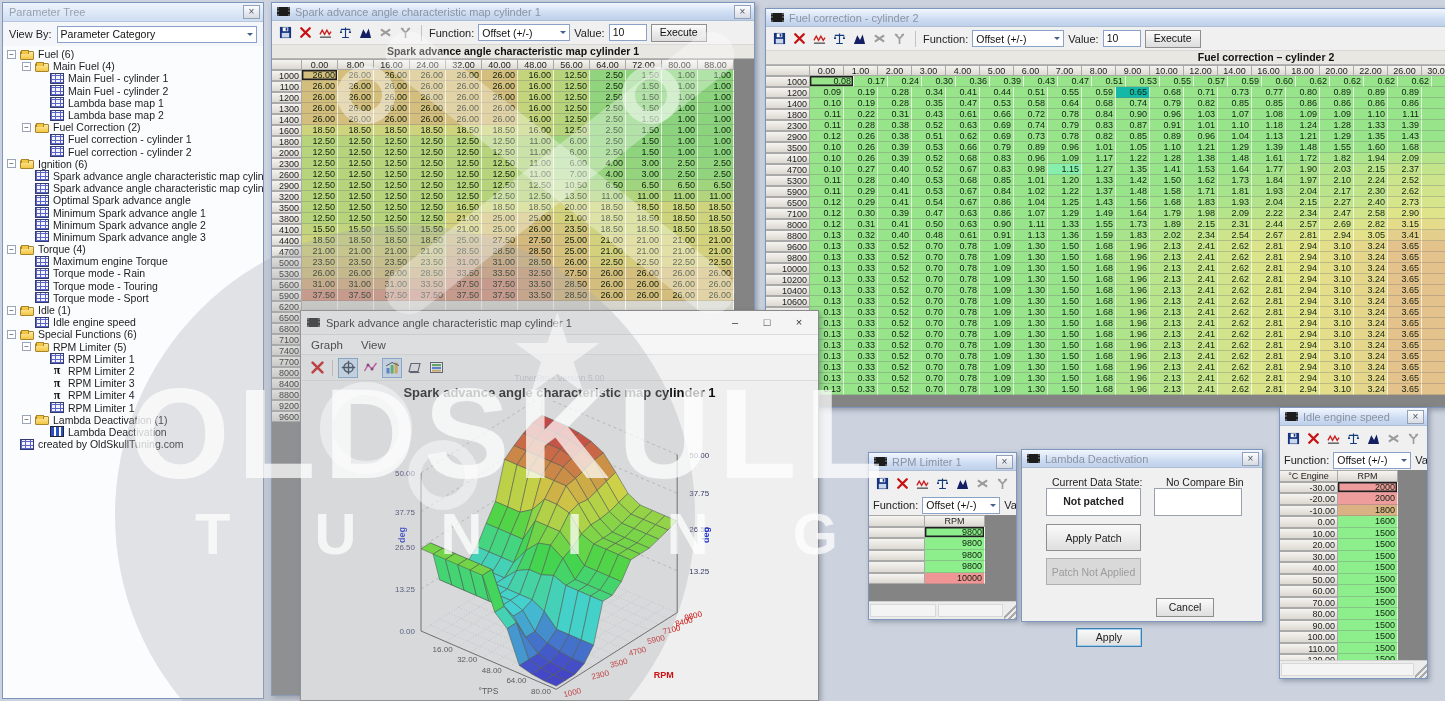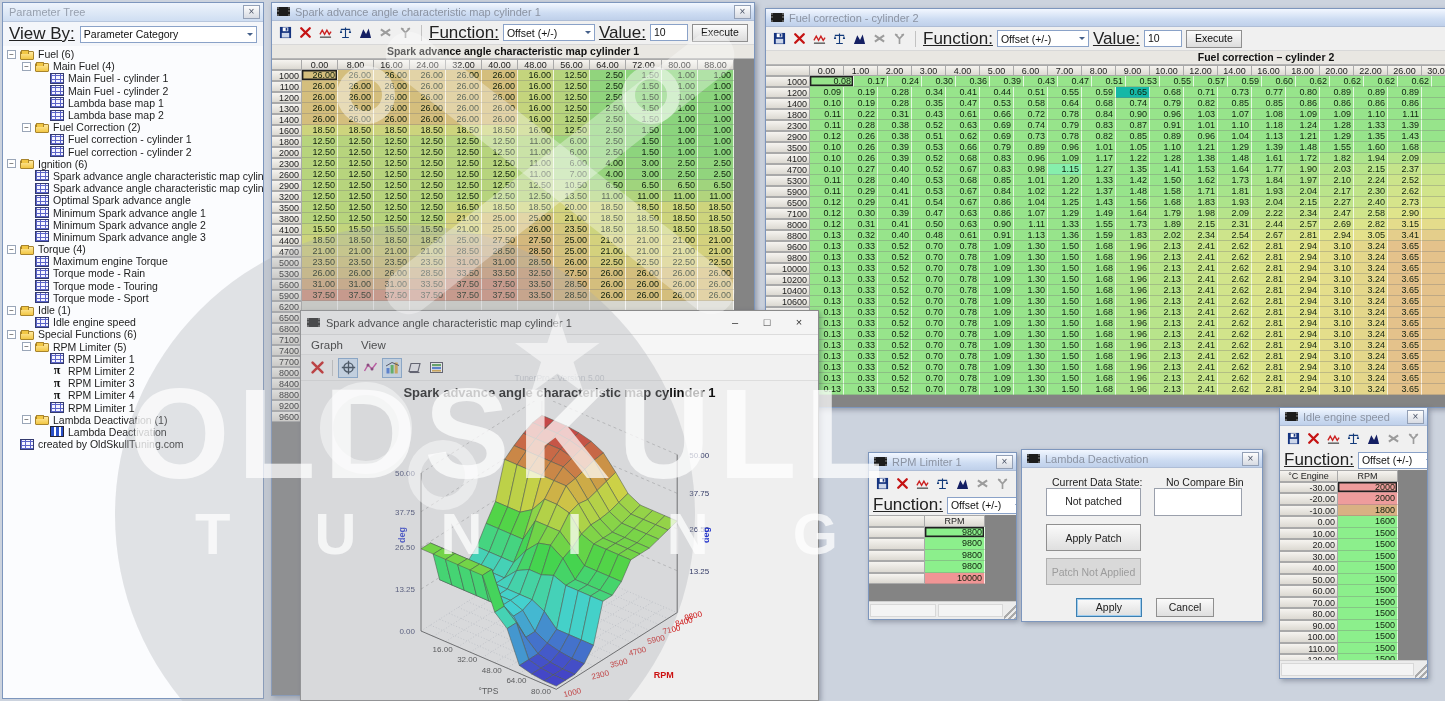--- a/index.html
+++ b/index.html
@@ -11,21 +11,21 @@
   .mdi-titlebar { height:18px; flex:0 0 18px; background:linear-gradient(#f2f7ff,#cddcf2 60%,#bfd0ea); display:flex; align-items:center; gap:5px; padding:0 3px 0 5px; border-bottom:1px solid #aebdd6; }
   .mdi-title { font-size:11px; color:#8b93a2; white-space:nowrap; overflow:hidden; flex:1; }
   .mdi-close { width:17px; height:14px; background:linear-gradient(#fdfdfd,#d7dbe3); border:1px solid #93a0b6; font-size:10px; line-height:12px; text-align:center; color:#4a5366; cursor:default; }
   .chip { width:13px; height:9px; background:#1c1c1c; border-left:2px dotted #555; border-right:2px dotted #555; flex:0 0 13px; }
   .toolbar { height:24px; flex:0 0 24px; display:flex; align-items:center; gap:4px; padding:0 4px; background:#f0f0f0; border-bottom:1px solid #d8d8d8; white-space:nowrap; overflow:hidden; }
   .toolbar2 { height:20px; flex:0 0 20px; display:flex; align-items:center; gap:4px; padding:0 4px; background:#f0f0f0; white-space:nowrap; overflow:hidden; }
   .ticons { display:inline-flex; align-items:center; gap:2px; }
   .tbtn { width:18px; height:17px; display:inline-flex; align-items:center; justify-content:center; }
   .tbtn svg { width:13px; height:13px; }
   .tsep { width:1px; height:16px; background:#c2c2c2; margin:0 3px; display:inline-block; }
-  .tlabel { font-size:17px; color:#222;text-decoration:underline; }
+  .tlabel { font-size:11px; color:#222; }
   .select { min-width:92px; height:17px; background:#fff; border:1px solid #8aa2c8; display:inline-flex; align-items:center; justify-content:space-between; padding:0 3px; font-size:10.5px; color:#111; }
   .selarrow { width:0; height:0; border:3.5px solid transparent; border-top-color:#45608a; margin-top:3px; }
   .tinput { width:38px; height:17px; background:#fff; border:1px solid #8aa2c8; font-size:10.5px; padding:1px 3px; color:#111; }
   .tbutton { height:18px; background:linear-gradient(#fbfbfb,#dcdcdc); border:1px solid #8f8f8f; font-size:10.5px; padding:1px 8px; color:#111; }
 
   
   .map-title { flex:0 0 13px; font-size:10.5px; font-weight:bold; text-align:center; color:#111; background:#e9e7e2; border-bottom:1px solid #b5b5b5; line-height:13px; }
   .gridwrap { flex:1 1 auto; background:#848484; overflow:hidden; position:relative; }
   .grid { position:absolute; left:0; top:0; }
   .trow { display:flex; }
@@ -64,21 +64,21 @@
   .ptbtn svg { width:15px; height:15px; }
   .plot-body { position:relative; flex:1; }
   .plot-watermark { position:absolute; top:-8px; left:0; right:0; text-align:center; font-size:8.5px; color:#c2c5cb; }
   .plot-chart-title { position:absolute; top:4px; left:0; right:0; text-align:center; font-size:13px; font-weight:bold; color:#101010; }
 
   
   .dlg-label { position:absolute; font-size:10.5px; color:#222; }
   .dlg-box { position:absolute; background:#fff; border:1px solid #9aa0ac; font-size:10.5px; text-align:center; padding-top:6px; color:#222; }
   .dlg-btn { position:absolute; background:linear-gradient(#fafafa,#dfdfdf); border:1px solid #8f8f8f; font-size:10.5px; text-align:center; color:#222; }
   .dlg-btn.disabled { color:#9c9c9c; background:#d9d9d9; border-color:#b0b0b0; }
-  .dlg-btn.default { border:1px solid #3c7fb1; box-shadow:0 0 0 1px #9ecdf0 inset; }
+  .dlg-btn.default { border:1px solid #3c7fb1; box-shadow:0 0 0 1px #9ecdf0 inset;margin-top:30px; }
 
   
   .statusbar { flex:0 0 18px; background:#ececec; border-top:1px solid #cfcfcf; display:flex; }
   .statuscell { flex:1; border:1px solid #d8d8d8; margin:2px 1px; background:#f4f4f4; }
   .grip { width:12px; background:
      linear-gradient(135deg,transparent 50%,#aaa 50% 60%,transparent 60% 70%,#aaa 70% 80%,transparent 80% 90%,#aaa 90%); }
 
   
   #watermark { position:absolute; left:0; top:0; width:1445px; height:701px; pointer-events:none; z-index:60; }
   .wm-circle { position:absolute; border-radius:50%; }
@@ -1930,21 +1930,21 @@
 
   <div class="window" id="lambda-win" style="left:1021px;top:449px;width:242px;height:173px;">
     <div class="mdi-titlebar">
       <span class="chip"></span>
       <span class="mdi-title">Lambda Deactivation</span>
       <span class="mdi-close">×</span>
     </div>
     <div style="position:relative;flex:1;">
       <span class="dlg-label" style="left:30px;top:8px;">Current Data State:</span>
       <span class="dlg-label" style="left:144px;top:8px;">No Compare Bin</span>
-      <div class="dlg-box" style="left:24px;top:20px;width:95px;height:28px;">Not patched</div>
+      <div class="dlg-box" style="left:24px;top:20px;width:95px;height:28px;font-weight:bold;">Not patched</div>
       <div class="dlg-box" style="left:132px;top:20px;width:88px;height:28px;"></div>
       <div class="dlg-btn" style="left:24px;top:56px;width:95px;height:27px;line-height:26px;">Apply Patch</div>
       <div class="dlg-btn disabled" style="left:24px;top:90px;width:95px;height:27px;line-height:26px;">Patch Not Applied</div>
       <div class="dlg-btn default" style="left:54px;top:130px;width:66px;height:19px;line-height:17px;">Apply</div>
       <div class="dlg-btn" style="left:134px;top:130px;width:58px;height:19px;line-height:17px;">Cancel</div>
     </div>
   </div>
 
   <div class="window" id="idle-win" style="left:1279px;top:407px;width:149px;height:272px;">
     <div class="mdi-titlebar">

